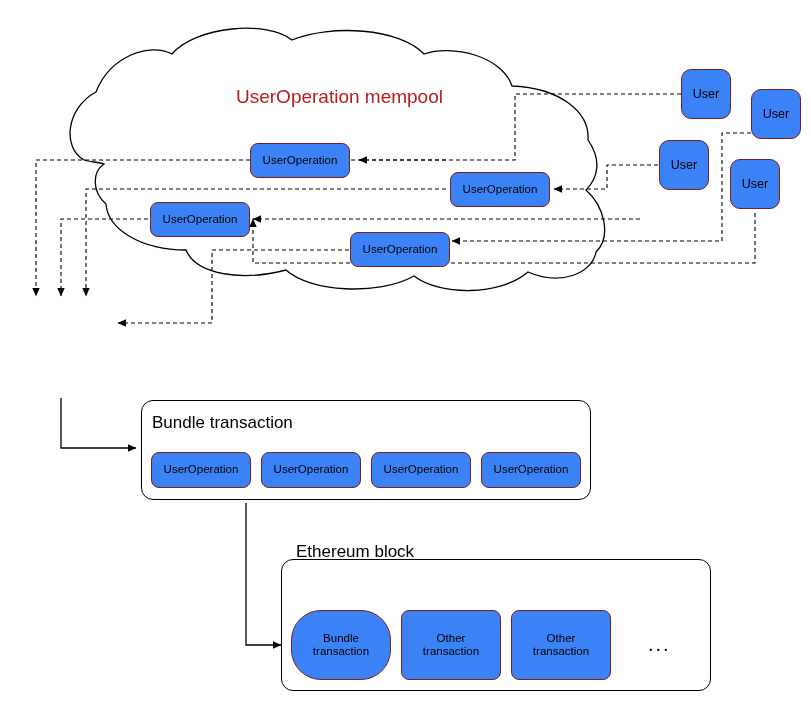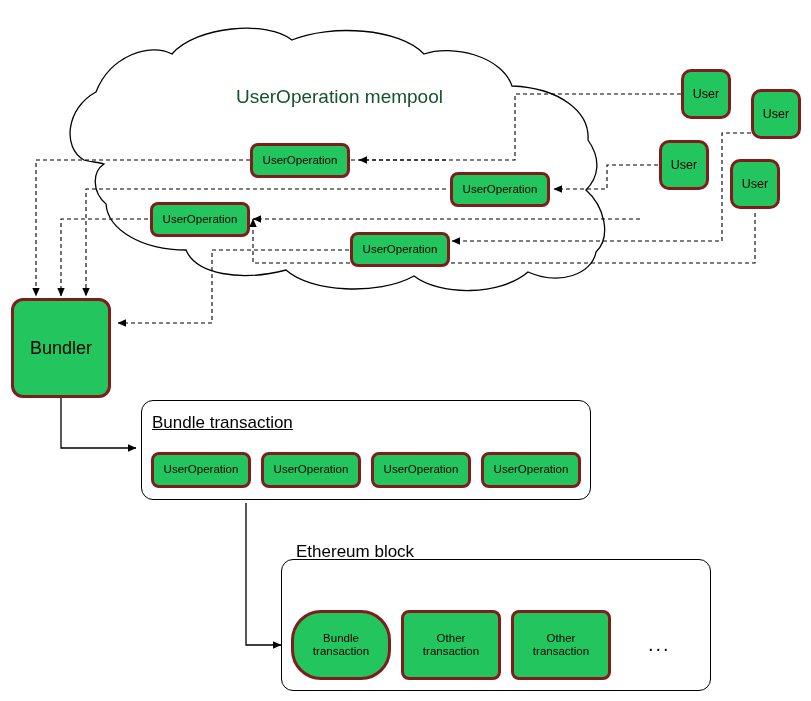--- a/index.html
+++ b/index.html
@@ -22,22 +22,22 @@
     position: absolute;
     left: 0;
     top: 0;
     width: 811px;
     height: 701px;
     pointer-events: none;
   }
   .node {
     position: absolute;
     box-sizing: border-box;
-    border: 3px solid #7f1d1d;
-    background: #22c55e;
+    border: 1px solid #7f1d1d;
+    background: #3b82f6;
     display: flex;
     align-items: center;
     justify-content: center;
     text-align: center;
     line-height: 1.15;
   }
   .uop {
     border-radius: 8px;
     font-size: 11.5px;
   }
@@ -59,21 +59,21 @@
   .container-title {
     position: absolute;
     font-size: 17px;
     color: #000000;
     white-space: nowrap;
   }
   .cloud-title {
     position: absolute;
     font-size: 19px;
     white-space: nowrap;
-    color: #14532d;
+    color: #b91c1c;
   }
   .ellipsis {
     position: absolute;
     font-size: 20px;
     letter-spacing: 2px;
     color: #000000;
   }
   .tx {
     border-radius: 8px;
     font-size: 11.5px;
@@ -170,26 +170,23 @@
   </div>
 
   <div class="node userbox" style="left:659px; top:140px; width:50px; height:50px;">
     <span>User</span>
   </div>
 
   <div class="node userbox" style="left:730px; top:159px; width:50px; height:50px;">
     <span>User</span>
   </div>
 
-  <div class="node bundler" style="left:11px; top:298px; width:100px; height:100px;">
-    <span>Bundler</span>
-  </div>
 
   <div class="container" style="left:141px; top:400px; width:450px; height:100px;"></div>
-  <div class="container-title" style="left:152px; top:413px;text-decoration:underline;">Bundle transaction</div>
+  <div class="container-title" style="left:152px; top:413px;">Bundle transaction</div>
 
   <div class="node tx" style="left:151px; top:452px; width:100px; height:36px;">
     <span>UserOperation</span>
   </div>
   <div class="node tx" style="left:261px; top:452px; width:100px; height:36px;">
     <span>UserOperation</span>
   </div>
   <div class="node tx" style="left:371px; top:452px; width:100px; height:36px;">
     <span>UserOperation</span>
   </div>

